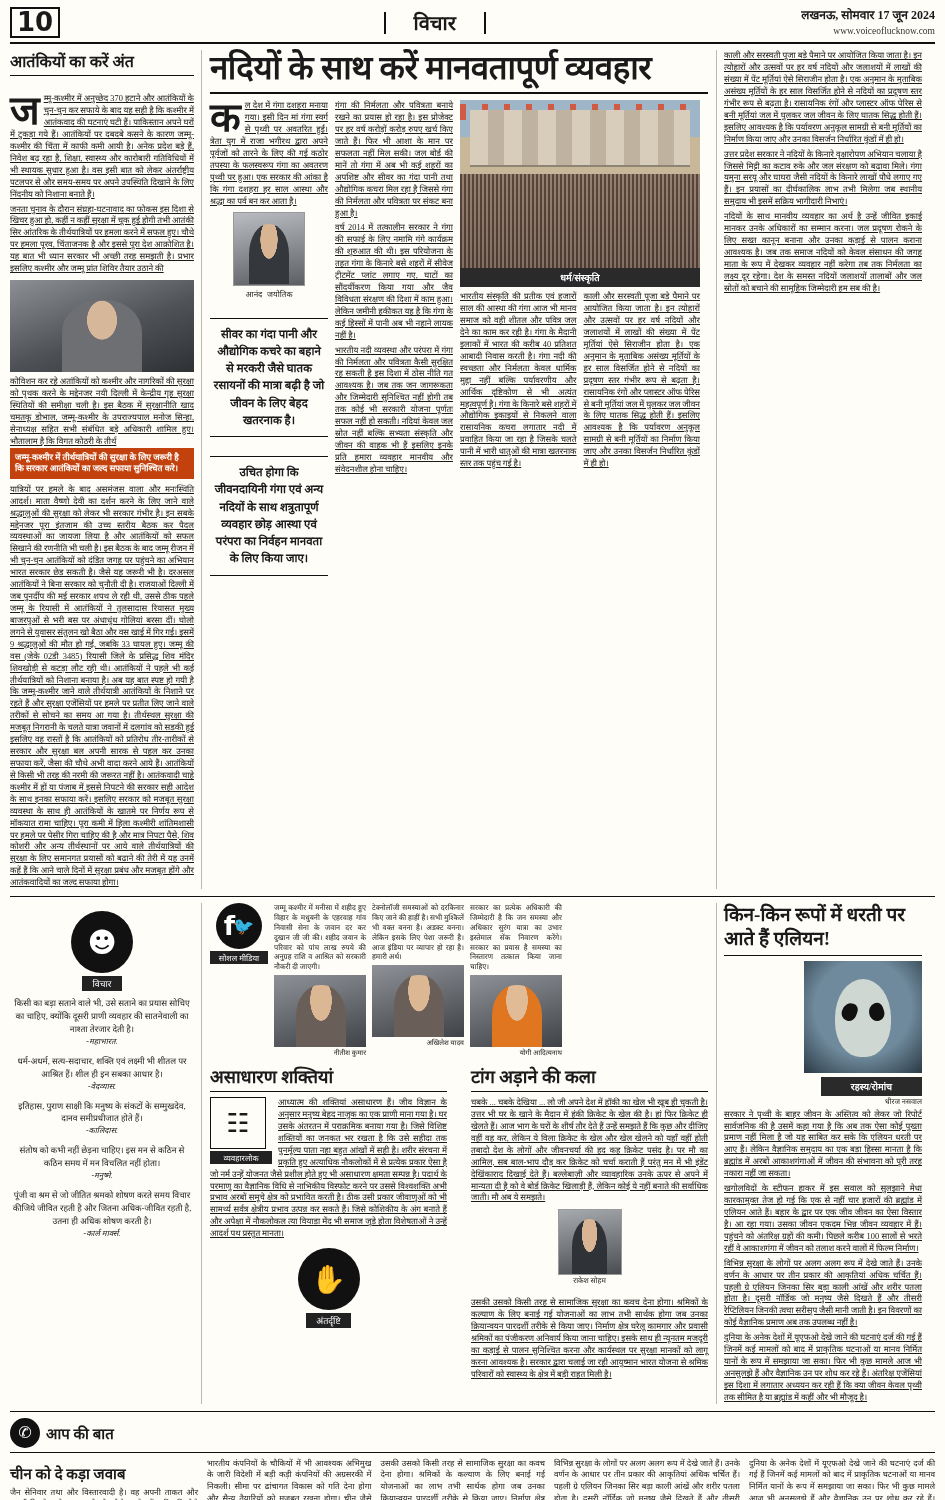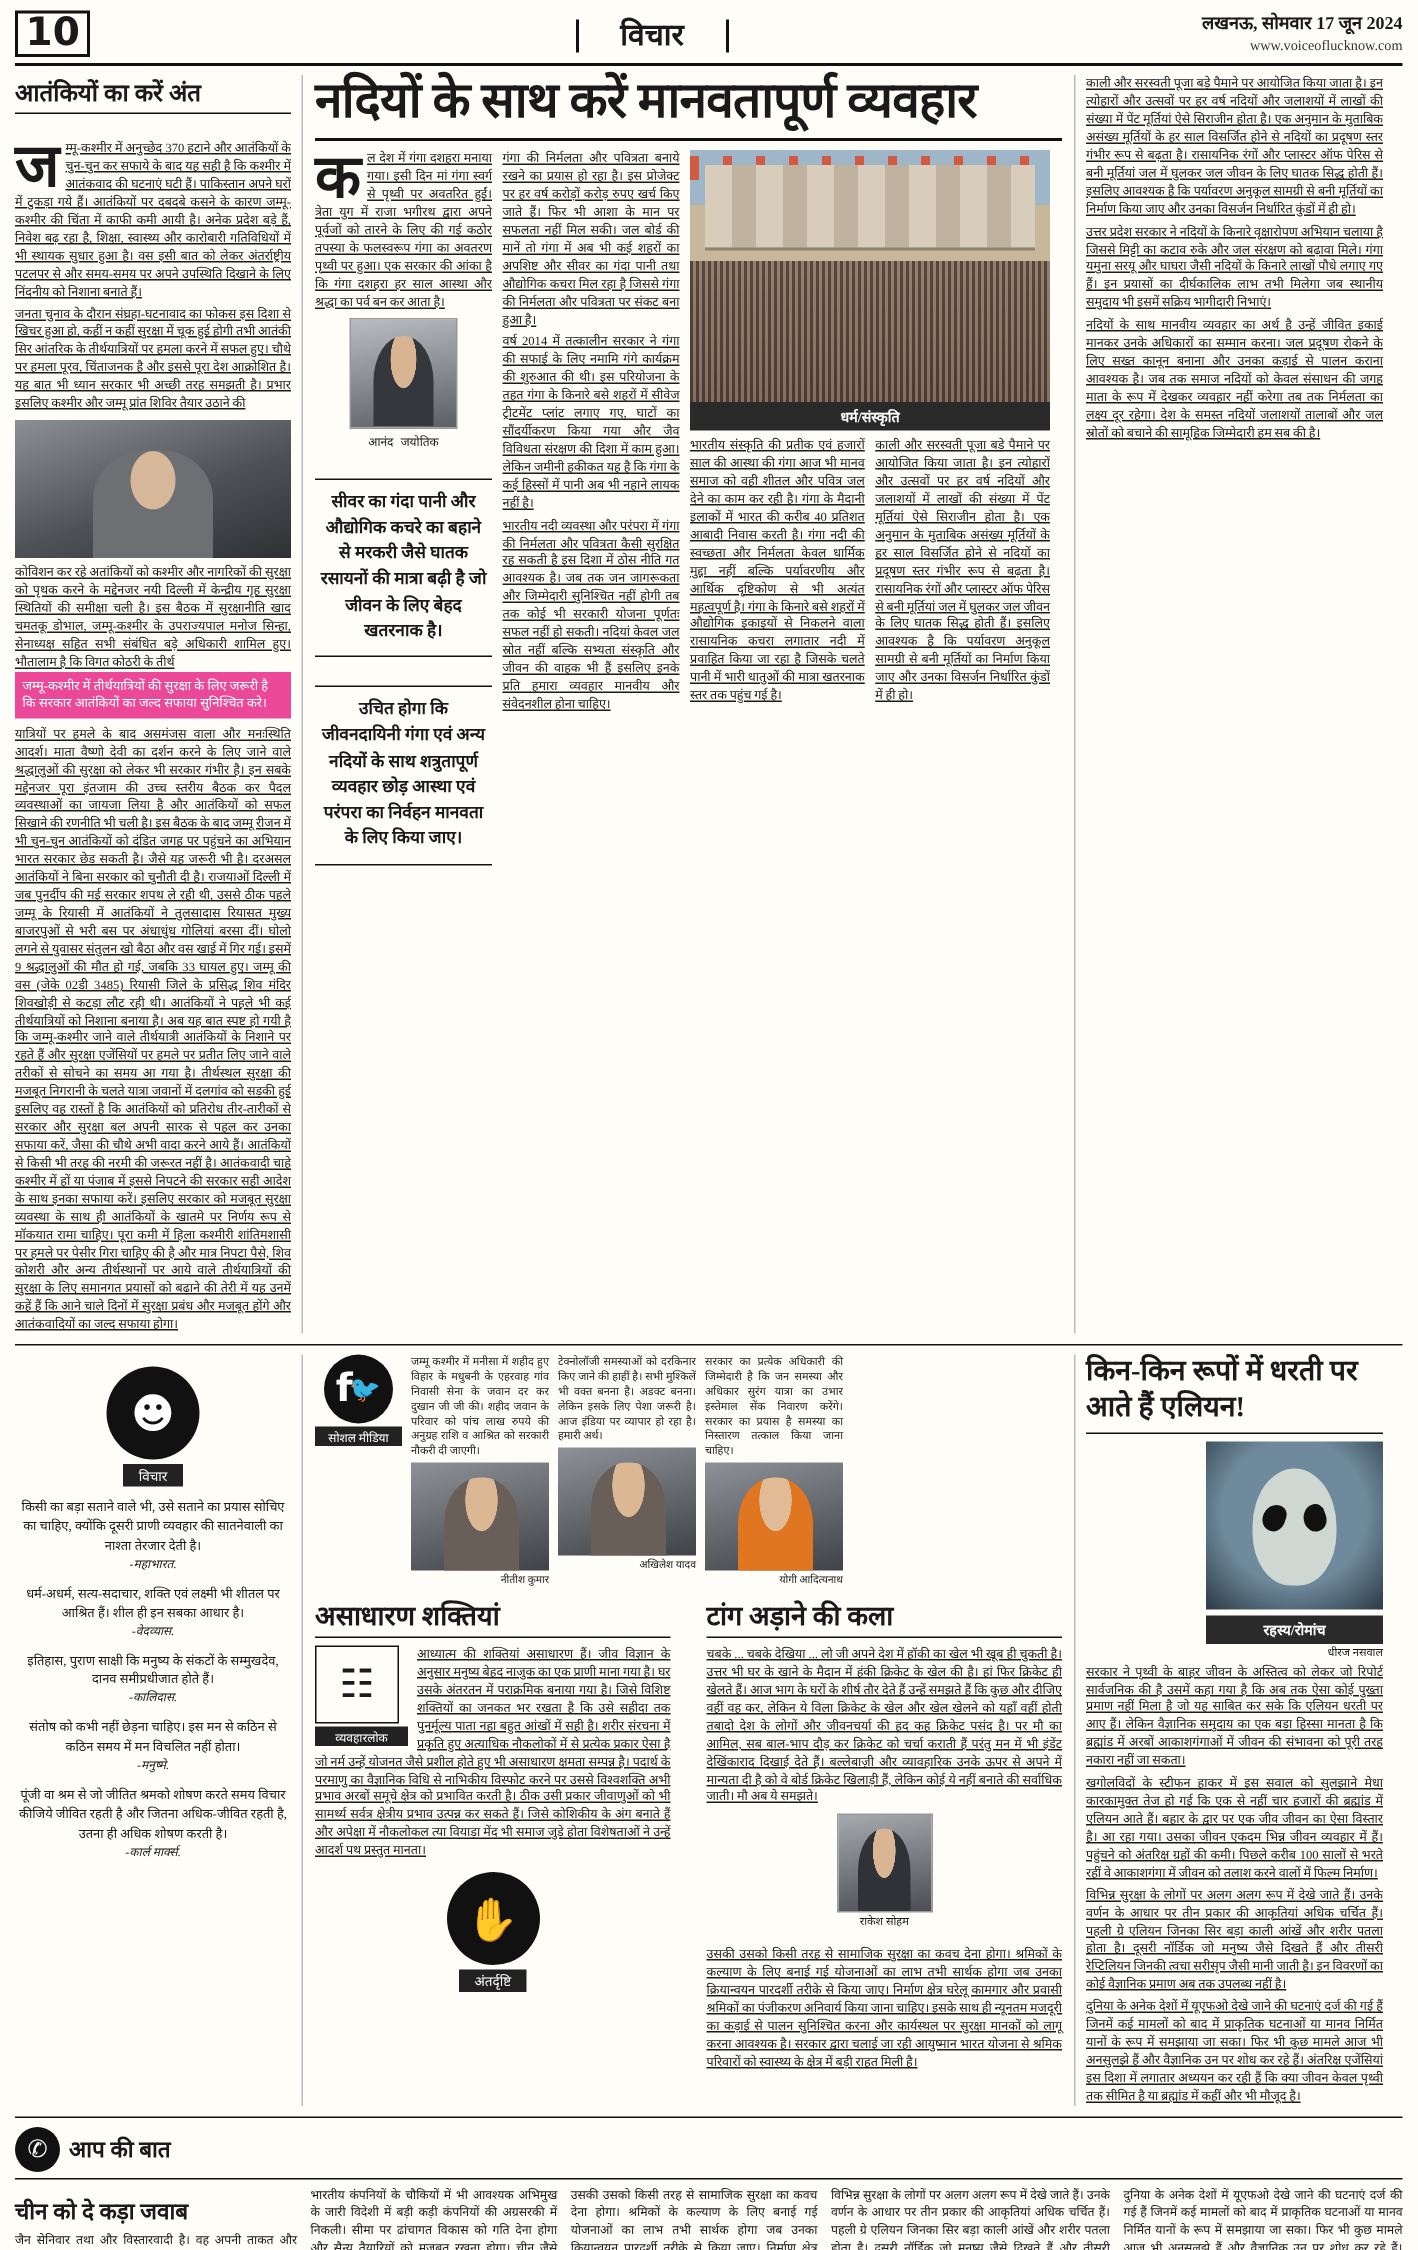--- a/index.html
+++ b/index.html
@@ -45,22 +45,22 @@
   .photo {
     width: 100%; height: 92px; background: linear-gradient(160deg,#8c8f93,#4e5256 55%,#2e3134);
     position: relative; overflow: hidden;
   }
   .photo.person::after {
     content: ""; position: absolute; left: 28%; top: 22%; width: 44%; height: 78%;
     background: radial-gradient(ellipse at 50% 28%, #d7b79a 0 26%, #6e6f73 27% 100%);
     border-radius: 45% 45% 0 0;
   }
   .cap-dark {
-    background: #ec4899; color: #fff; font-size: 8.6px; line-height: 1.35;
-    padding: 4px 5px; font-weight: normal;
+    background: #c2410c; color: #fff; font-size: 8.6px; line-height: 1.35;
+    padding: 4px 5px; font-weight: bold;
   }
 
   
   .col-center { width: 498px; }
   .main-head {
     font-size: 33px; font-weight: bold; line-height: 1.12; letter-spacing: -0.5px;
     border-bottom: 2px solid #111; padding-bottom: 5px; margin-bottom: 6px;
   }
   .center-grid { display: flex; gap: 7px; }
   .cc-col { width: 118px; }
@@ -368,21 +368,21 @@
       </div>
     </div>
 
     <div class="mb-right">
       <div class="alien-head">किन-किन रूपों में धरती पर आते हैं एलियन!</div>
       <div class="alien-photo">
         <div class="face"></div>
         <div class="eye l"></div>
         <div class="eye r"></div>
       </div>
-      <div class="tag" style="width:118px;float:right;clear:right">रहस्य/रोमांच</div>
+      <div class="tag" style="width:101px;float:right;clear:right">रहस्य/रोमांच</div>
       <div style="clear:both"></div>
       <div class="mini-cap" style="text-align:right">धीरज नसवाल</div>
       <div class="body-text" style="margin-top:3px">सरकार ने पृथ्वी के बाहर जीवन के अस्तित्व को लेकर जो रिपोर्ट सार्वजनिक की है उसमें कहा गया है कि अब तक ऐसा कोई पुख्ता प्रमाण नहीं मिला है जो यह साबित कर सके कि एलियन धरती पर आए हैं। लेकिन वैज्ञानिक समुदाय का एक बड़ा हिस्सा मानता है कि ब्रह्मांड में अरबों आकाशगंगाओं में जीवन की संभावना को पूरी तरह नकारा नहीं जा सकता।</div>
       <div class="body-text" style="margin-top:3px">खगोलविदों के स्टीफन हाकर में इस सवाल को सुलझाने मेधा कारकामुक्त तेज हो गई कि एक से नहीं चार हजारों की ब्रह्मांड में एलियन आते हैं। बहार के द्वार पर एक जीव जीवन का ऐसा विस्तार है। आ रहा गया। उसका जीवन एकदम भिन्न जीवन व्यवहार में हैं। पहुंचने को अंतरिक्ष ग्रहों की कमी। पिछले करीब 100 सालों से भरते रहीं वे आकाशगंगा में जीवन को तलाश करने वालों में फिल्म निर्माण।</div>
       <div class="body-text" style="margin-top:3px">विभिन्न सुरक्षा के लोगों पर अलग अलग रूप में देखे जाते हैं। उनके वर्णन के आधार पर तीन प्रकार की आकृतियां अधिक चर्चित हैं। पहली ग्रे एलियन जिनका सिर बड़ा काली आंखें और शरीर पतला होता है। दूसरी नॉर्डिक जो मनुष्य जैसे दिखते हैं और तीसरी रेप्टिलियन जिनकी त्वचा सरीसृप जैसी मानी जाती है। इन विवरणों का कोई वैज्ञानिक प्रमाण अब तक उपलब्ध नहीं है।</div>
       <div class="body-text" style="margin-top:3px">दुनिया के अनेक देशों में यूएफओ देखे जाने की घटनाएं दर्ज की गई हैं जिनमें कई मामलों को बाद में प्राकृतिक घटनाओं या मानव निर्मित यानों के रूप में समझाया जा सका। फिर भी कुछ मामले आज भी अनसुलझे हैं और वैज्ञानिक उन पर शोध कर रहे हैं। अंतरिक्ष एजेंसियां इस दिशा में लगातार अध्ययन कर रही हैं कि क्या जीवन केवल पृथ्वी तक सीमित है या ब्रह्मांड में कहीं और भी मौजूद है।</div>
     </div>
   </div>
 
   <div class="bottom">

